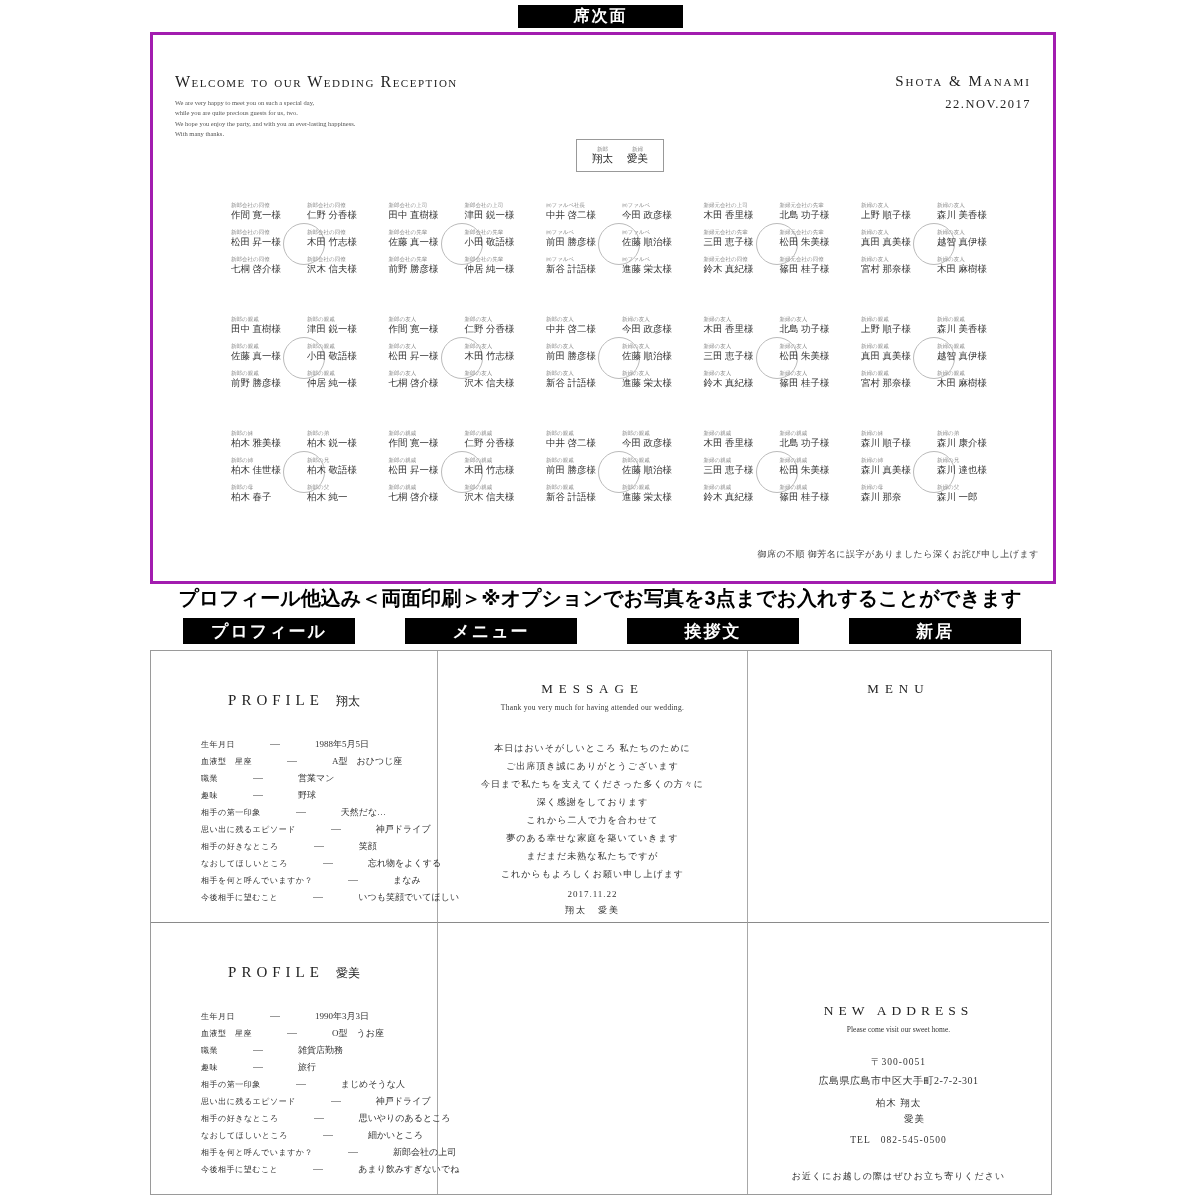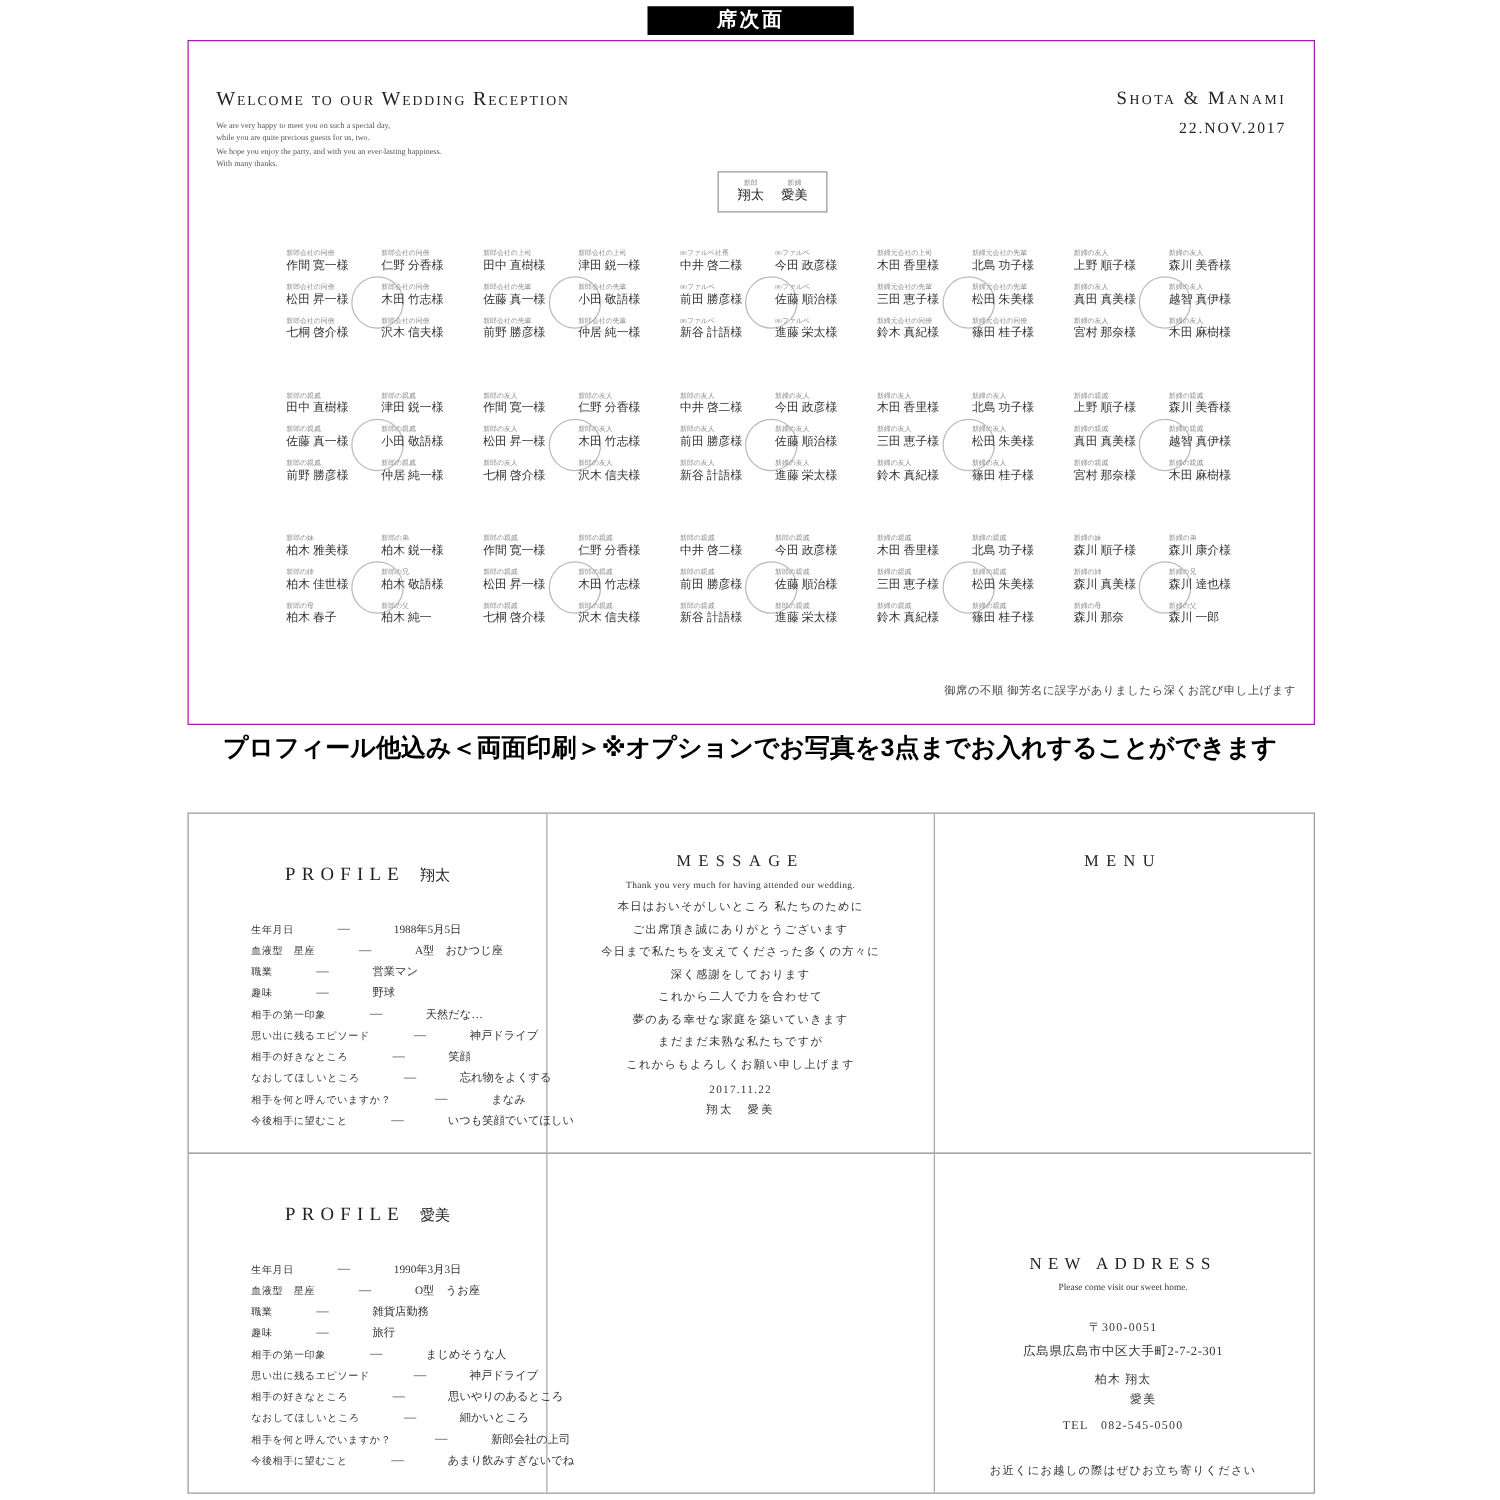--- a/index.html
+++ b/index.html
@@ -6,21 +6,21 @@
   .page { position:relative; width:1200px; height:1200px; background:#fff; overflow:hidden;
           font-family:"Liberation Serif","DejaVu Serif",serif; color:#333; }
 
   
   .top-tab { position:absolute; left:518px; top:5px; width:165px; height:23px; background:#000;
              color:#fff; display:flex; align-items:center; justify-content:center;
              font-family:"Liberation Sans","DejaVu Sans",sans-serif; font-weight:bold; font-size:16px; letter-spacing:2px; }
 
   
   .seating-card { position:absolute; left:150px; top:32px; width:900px; height:546px;
-                  border:1px solid #a21caf; background:#fff; }
+                  border:3px solid #a21caf; background:#fff; }
   .welcome { position:absolute; left:22px; top:38px; }
   .welcome-title { font-variant:small-caps; font-size:16px; letter-spacing:1.5px; color:#222; }
   .welcome-lines { margin-top:7px; font-size:6.5px; color:#555; line-height:1.6; }
   .en-names { position:absolute; right:22px; top:38px; text-align:right; color:#222; }
   .couple-en { font-variant:small-caps; font-size:15px; letter-spacing:2px; }
   .date-en { margin-top:7px; font-size:12.5px; letter-spacing:1.5px; }
 
   .head-box { position:absolute; left:423px; top:104px; width:86px; height:31px; border:1px solid #999;
               display:flex; align-items:center; justify-content:center; gap:14px; background:#fff; }
   .head-person { text-align:center; }
@@ -58,21 +58,21 @@
   .p-title { font-size:15px; letter-spacing:5px; color:#222; }
   .p-name { font-size:12px; margin-left:12px; color:#222; }
   .p-rows { margin:26px 26px 0 50px; }
   .p-row { display:flex; align-items:center; height:17px;gap:28px; }
   .p-key { font-size:8px; color:#333; white-space:nowrap; letter-spacing:0.5px; }
   .p-leader { flex:1; border-top:1px solid #999; margin:0 7px; min-width:10px; }
   .p-val { width:125px; font-size:9px; color:#333; white-space:nowrap; }
 
   .m-title { margin-top:30px; text-align:center; font-size:13px; letter-spacing:6px; color:#222; }
   .m-sub { margin-top:6px; text-align:center; font-size:7.5px; color:#333; letter-spacing:0.3px; }
-  .m-lines { margin-top:4px; }
+  .m-lines { margin-top:27px; }
   .msg-line { text-align:center; font-size:9px; color:#333; height:18px; line-height:18px; letter-spacing:1px; }
   .m-date { margin-top:6px; text-align:center; font-size:9px; letter-spacing:1px; }
   .m-sig { margin-top:5px; text-align:center; font-size:9px; letter-spacing:2px; }
 
   .menu-items { margin-top:14px; }
   .menu-item { text-align:center; font-size:9px; color:#333; height:18px; line-height:18px; letter-spacing:1px; }
 
   .addr { text-align:center; }
   .a-title { margin-top:80px; font-size:13.5px; letter-spacing:5px; color:#222; }
   .a-sub { margin-top:6px; font-size:7.5px; color:#333; }
@@ -587,20 +587,26 @@
               </div>
             </div>
           </div>
         </div>
       </div>
     <div class="disclaimer">御席の不順 御芳名に誤字がありましたら深くお詫び申し上げます</div>
   </div>
 
   <div class="mid-note">プロフィール他込み＜両面印刷＞※オプションでお写真を3点までお入れすることができます</div>
 
+  <div class="tab-row">
+      <div class="section-tab">プロフィール</div>
+      <div class="section-tab">メニュー</div>
+      <div class="section-tab">挨拶文</div>
+      <div class="section-tab">新居</div>
+    </div>
 
   <div class="back-card">
 
     <div class="cell cdiv rdiv">
       <div class="p-title-row">
         <span class="p-title">PROFILE</span><span class="p-name">翔太</span>
       </div>
       <div class="p-rows">
           <div class="p-row">
             <span class="p-key">生年月日</span>

